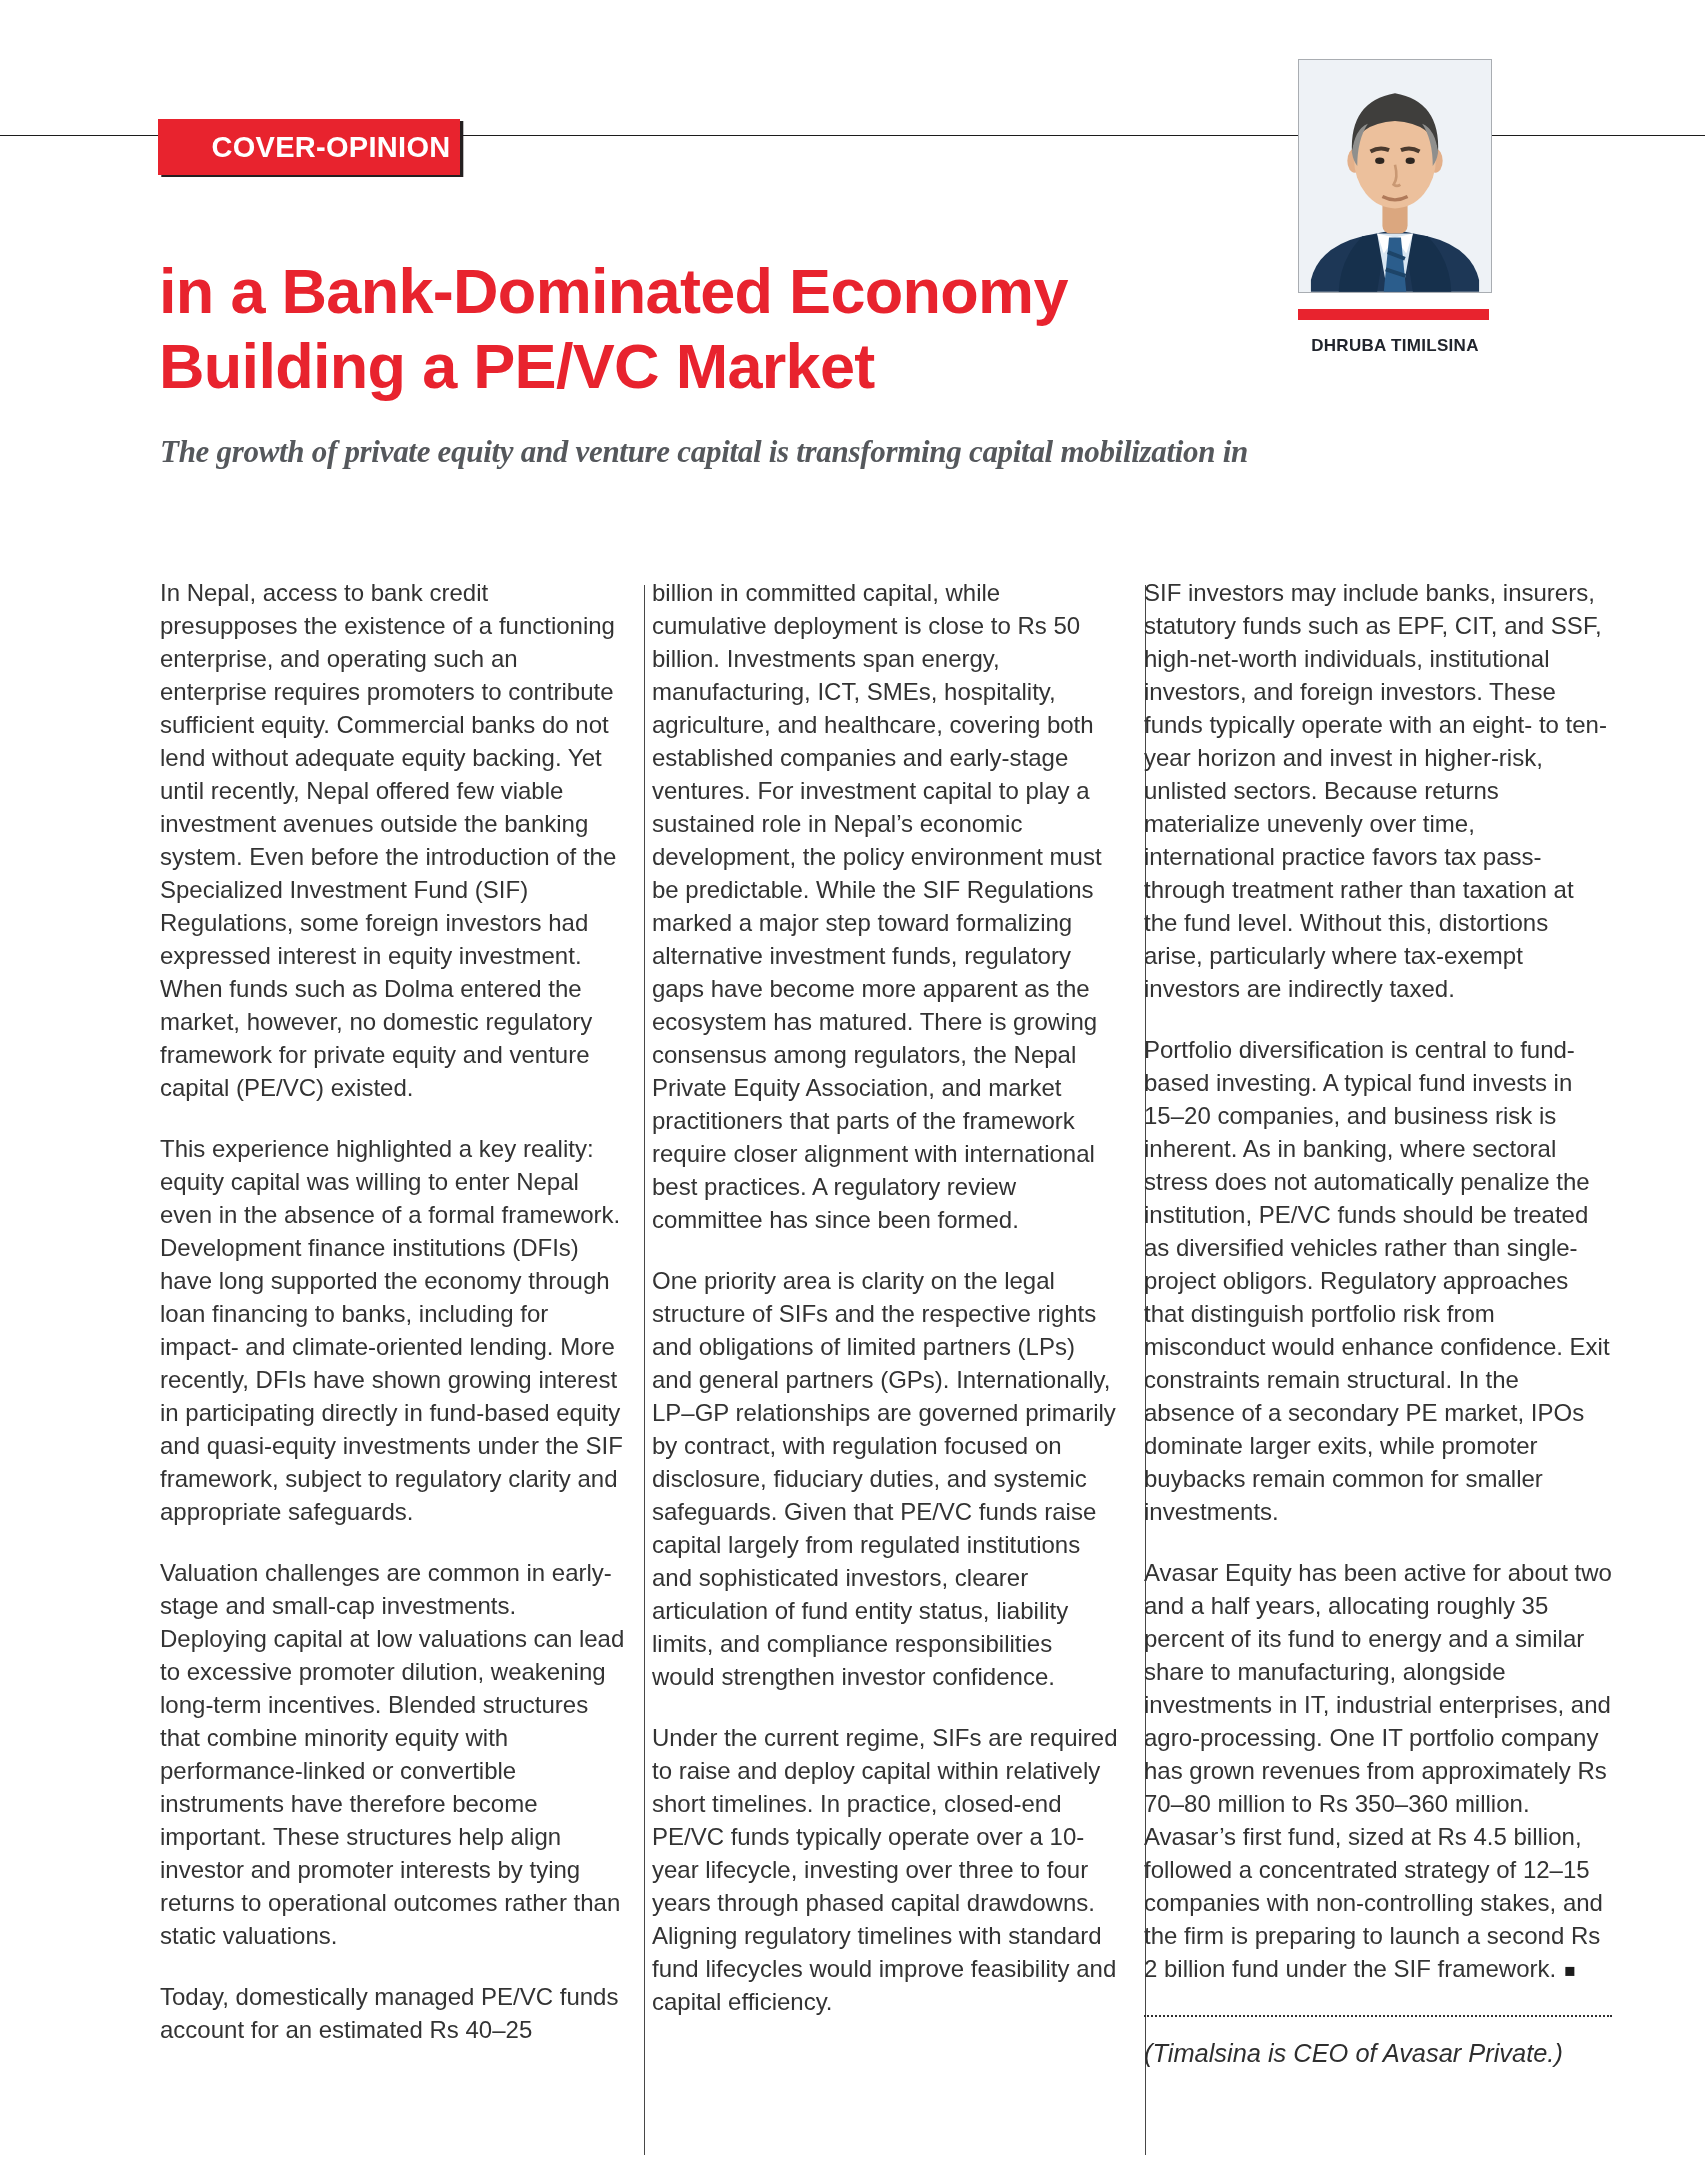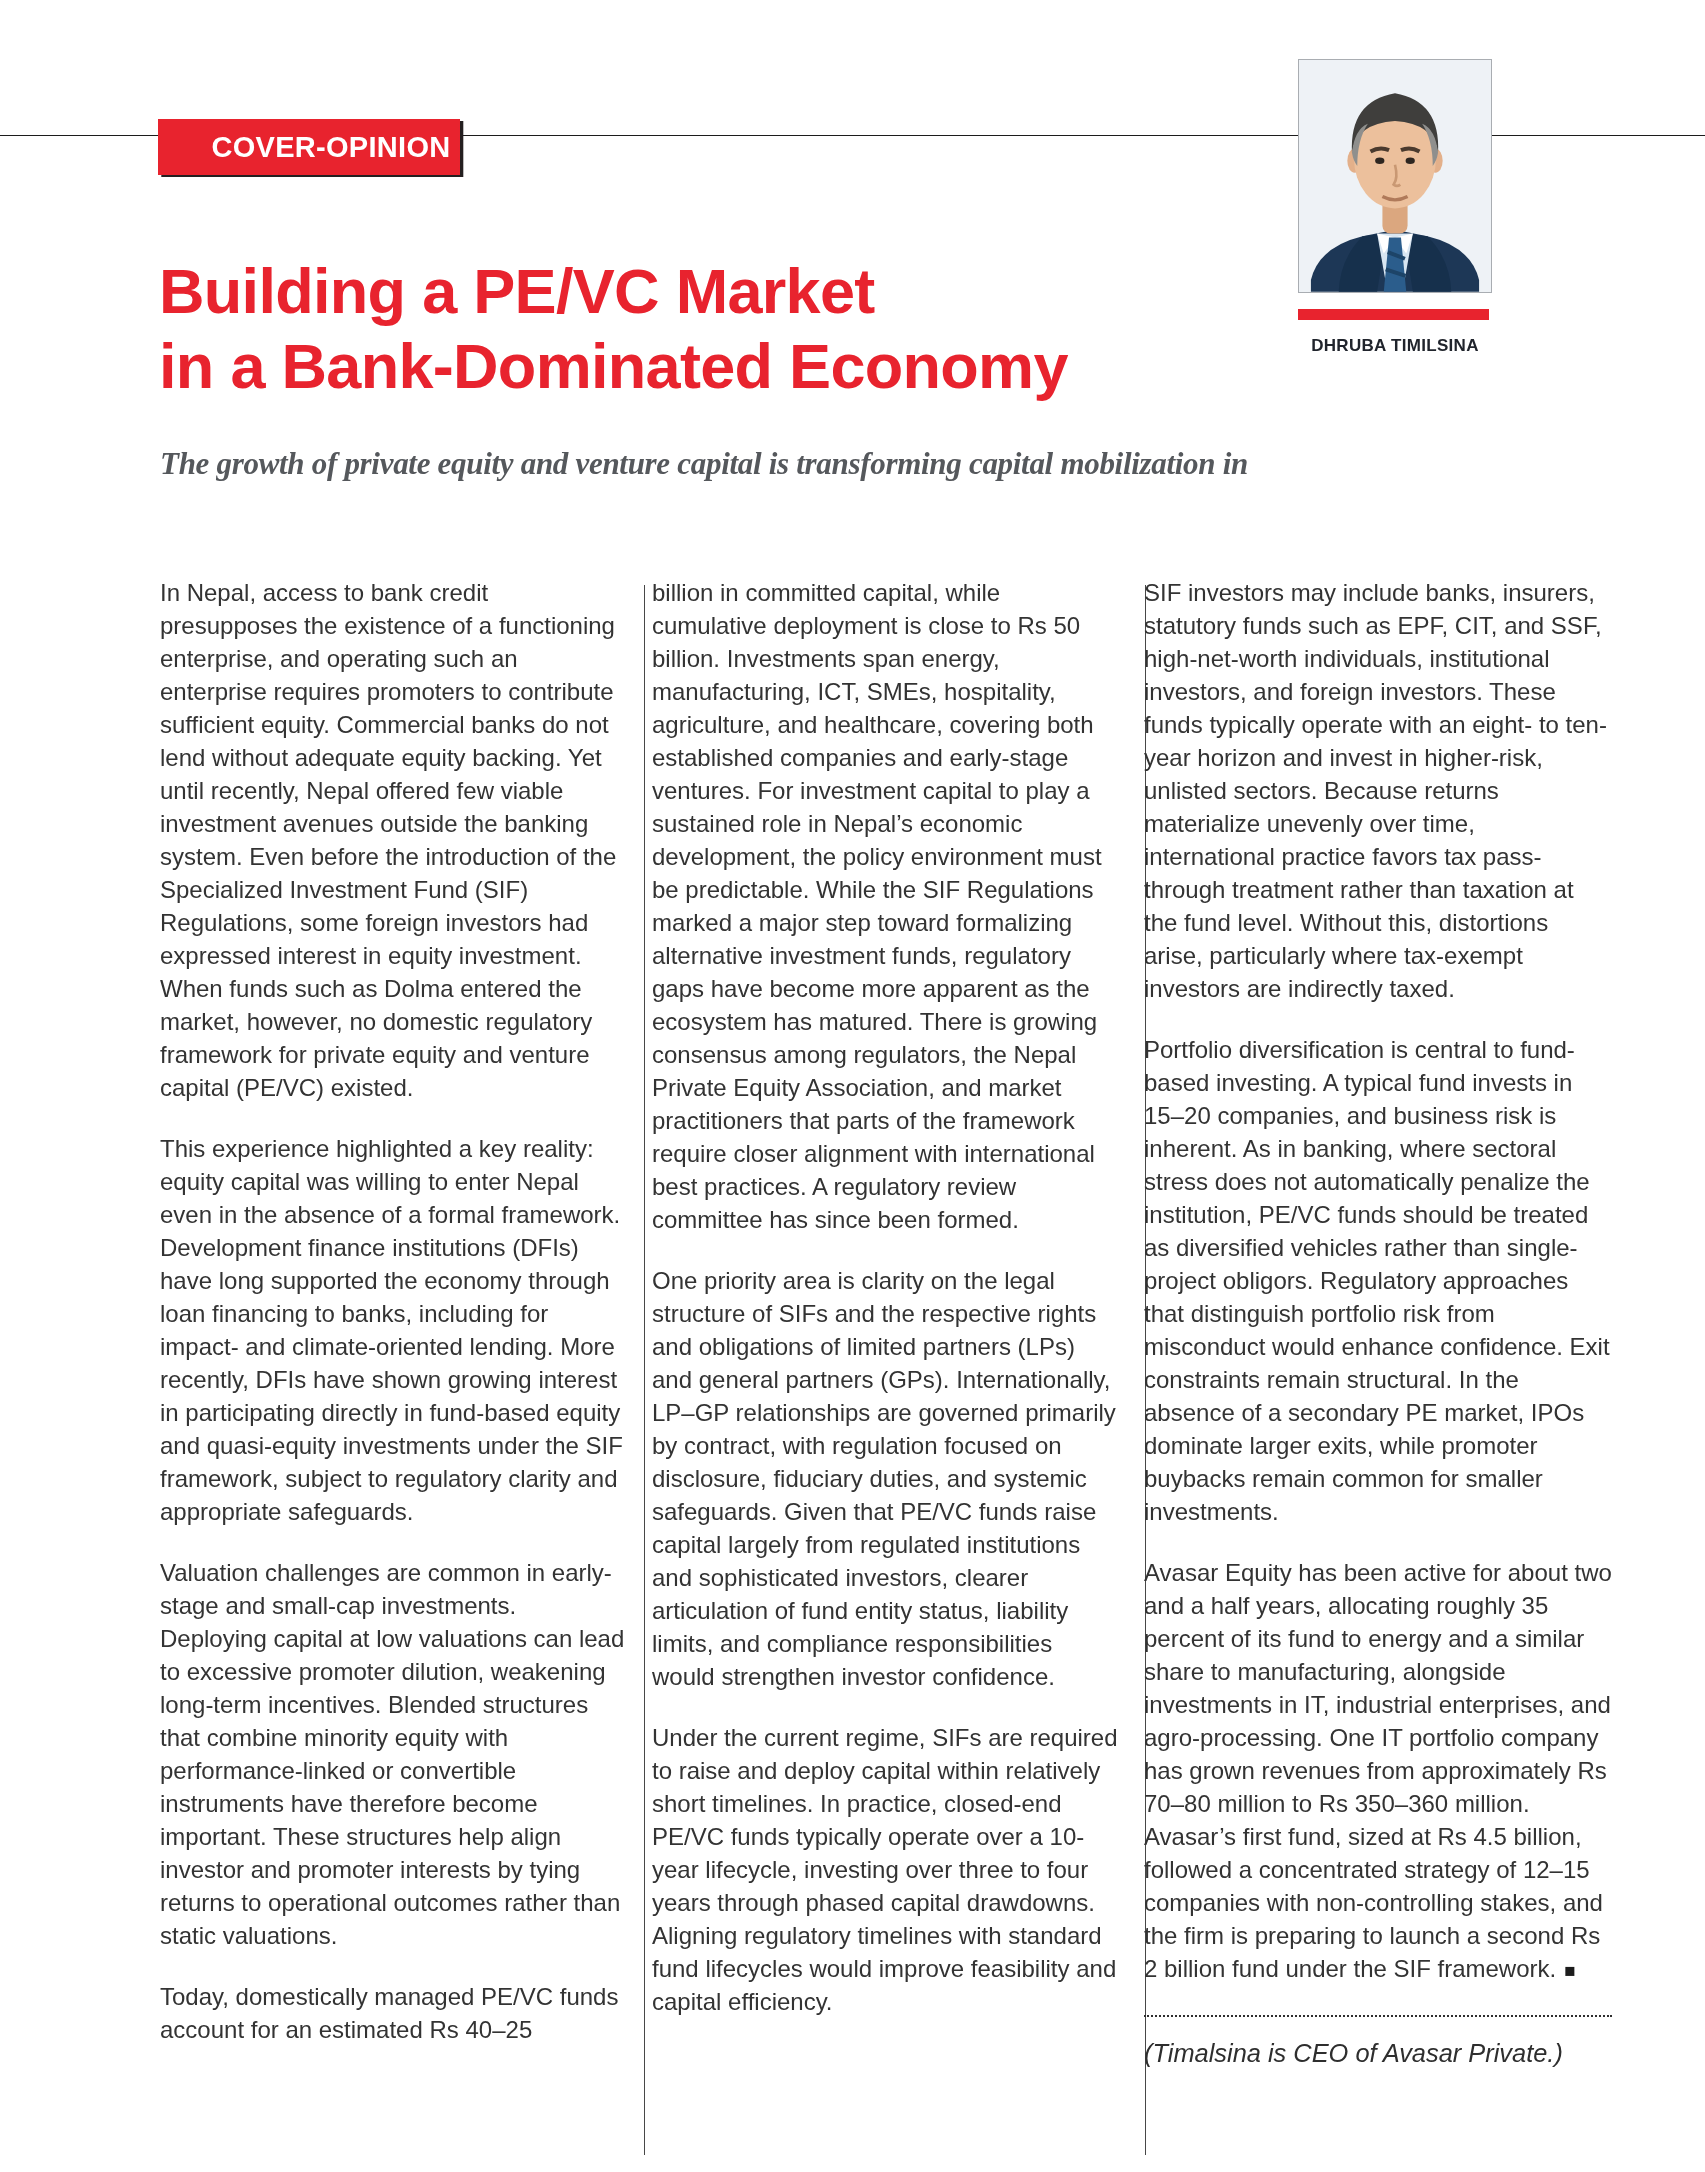--- a/index.html
+++ b/index.html
@@ -47,21 +47,21 @@
     width: 1443px;
     margin: 0;
     font-family: "Liberation Serif", serif;
     font-style: italic;
     font-weight: 600;
     font-size: 31px;
     line-height: 47px;
     color: #55585c;
     letter-spacing: -0.3px;
   }
-  .deck .deck-line { display: block; margin-top: 12px; }
+  .deck .deck-line { display: block; }
   .author-block {
     position: absolute;
     left: 1298px; top: 59px;
     width: 195px;
   }
   .photo-frame {
     width: 194px; height: 234px;
     border: 1.3px solid #a9adb2;
     background: #eef2f6;
     box-sizing: border-box;
@@ -170,22 +170,22 @@
 
         <path d="M145,158 Q150,178 143,188 Q148,192 153,188" stroke="#c99873" stroke-width="4" fill="none"></path>
         <path d="M126,206 Q145,216 164,206" stroke="#b07a5a" stroke-width="5" fill="none"></path>
       </svg>
     </div>
     <div class="photo-underline"></div>
     <div class="author-name">DHRUBA TIMILSINA</div>
   </div>
 
   <h1 class="headline">
+    <span class="hl-line">in a Bank-Dominated Economy</span>
     <span class="hl-line">Building a PE/VC Market</span>
-    <span class="hl-line">in a Bank-Dominated Economy</span>
   </h1>
 
   <p class="deck">
     <span class="deck-line">The growth of private equity and venture capital is transforming capital mobilization in</span>
   </p>
 
   <div class="col-divider d1"></div>
   <div class="col-divider d2"></div>
 
   <div class="body-cols">

